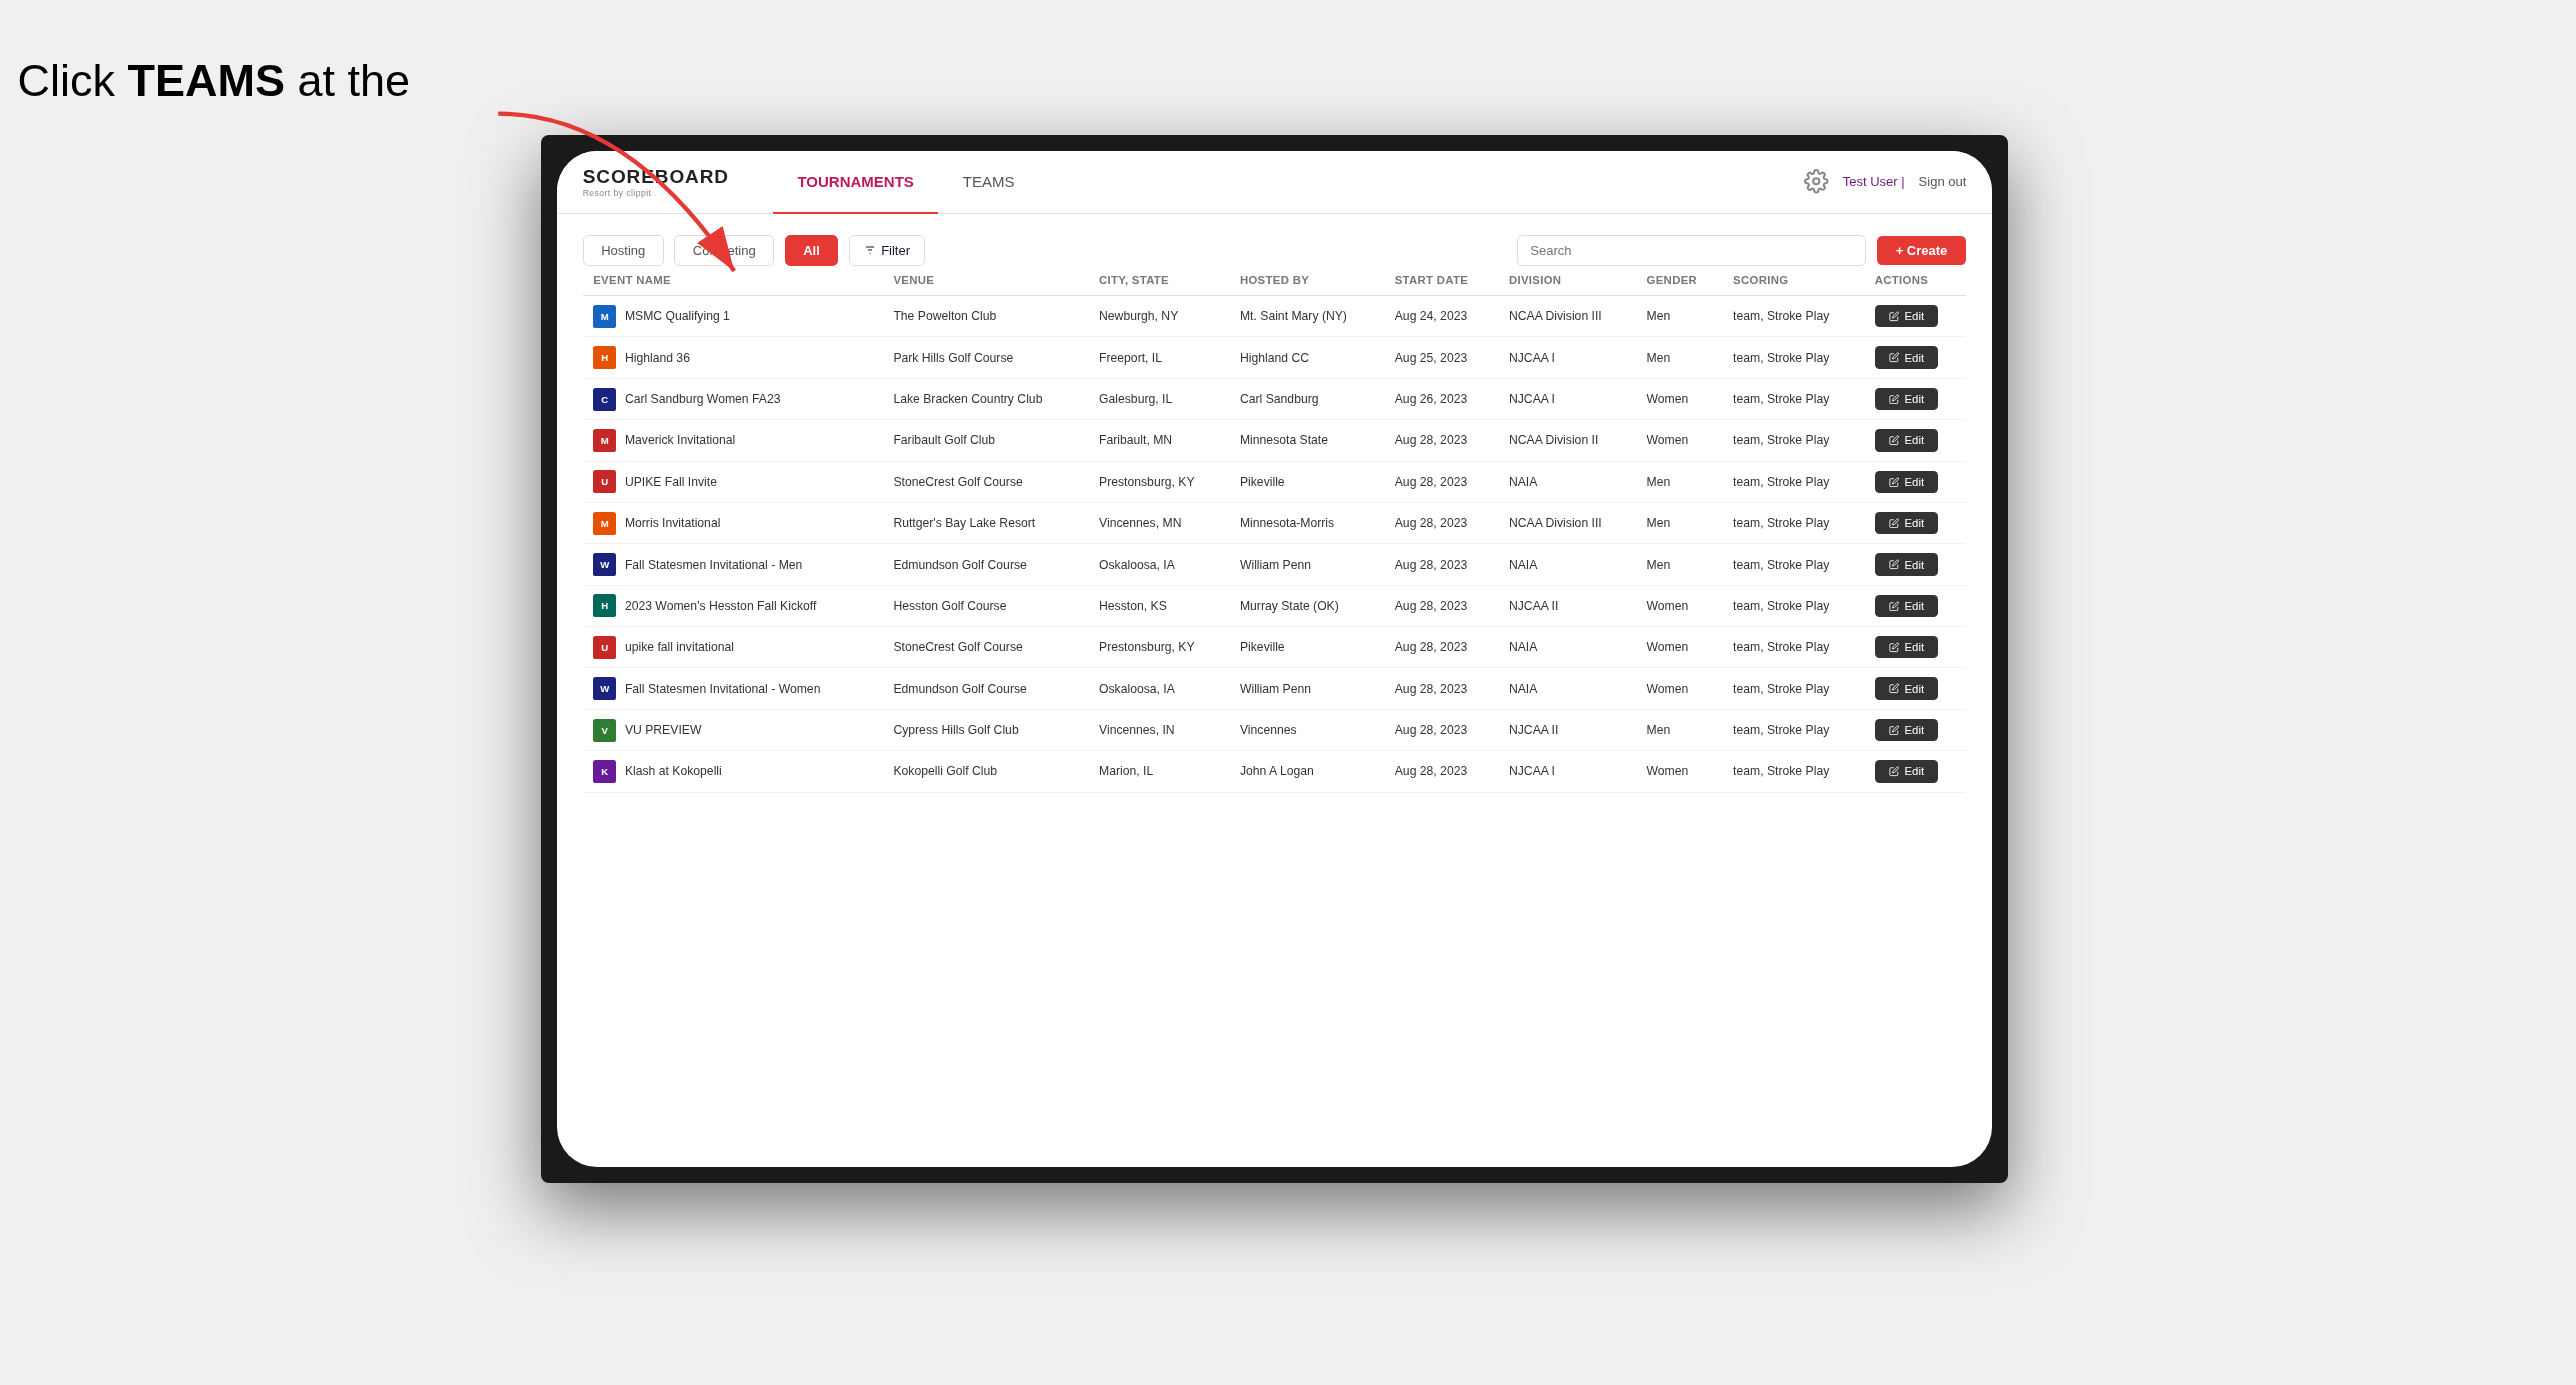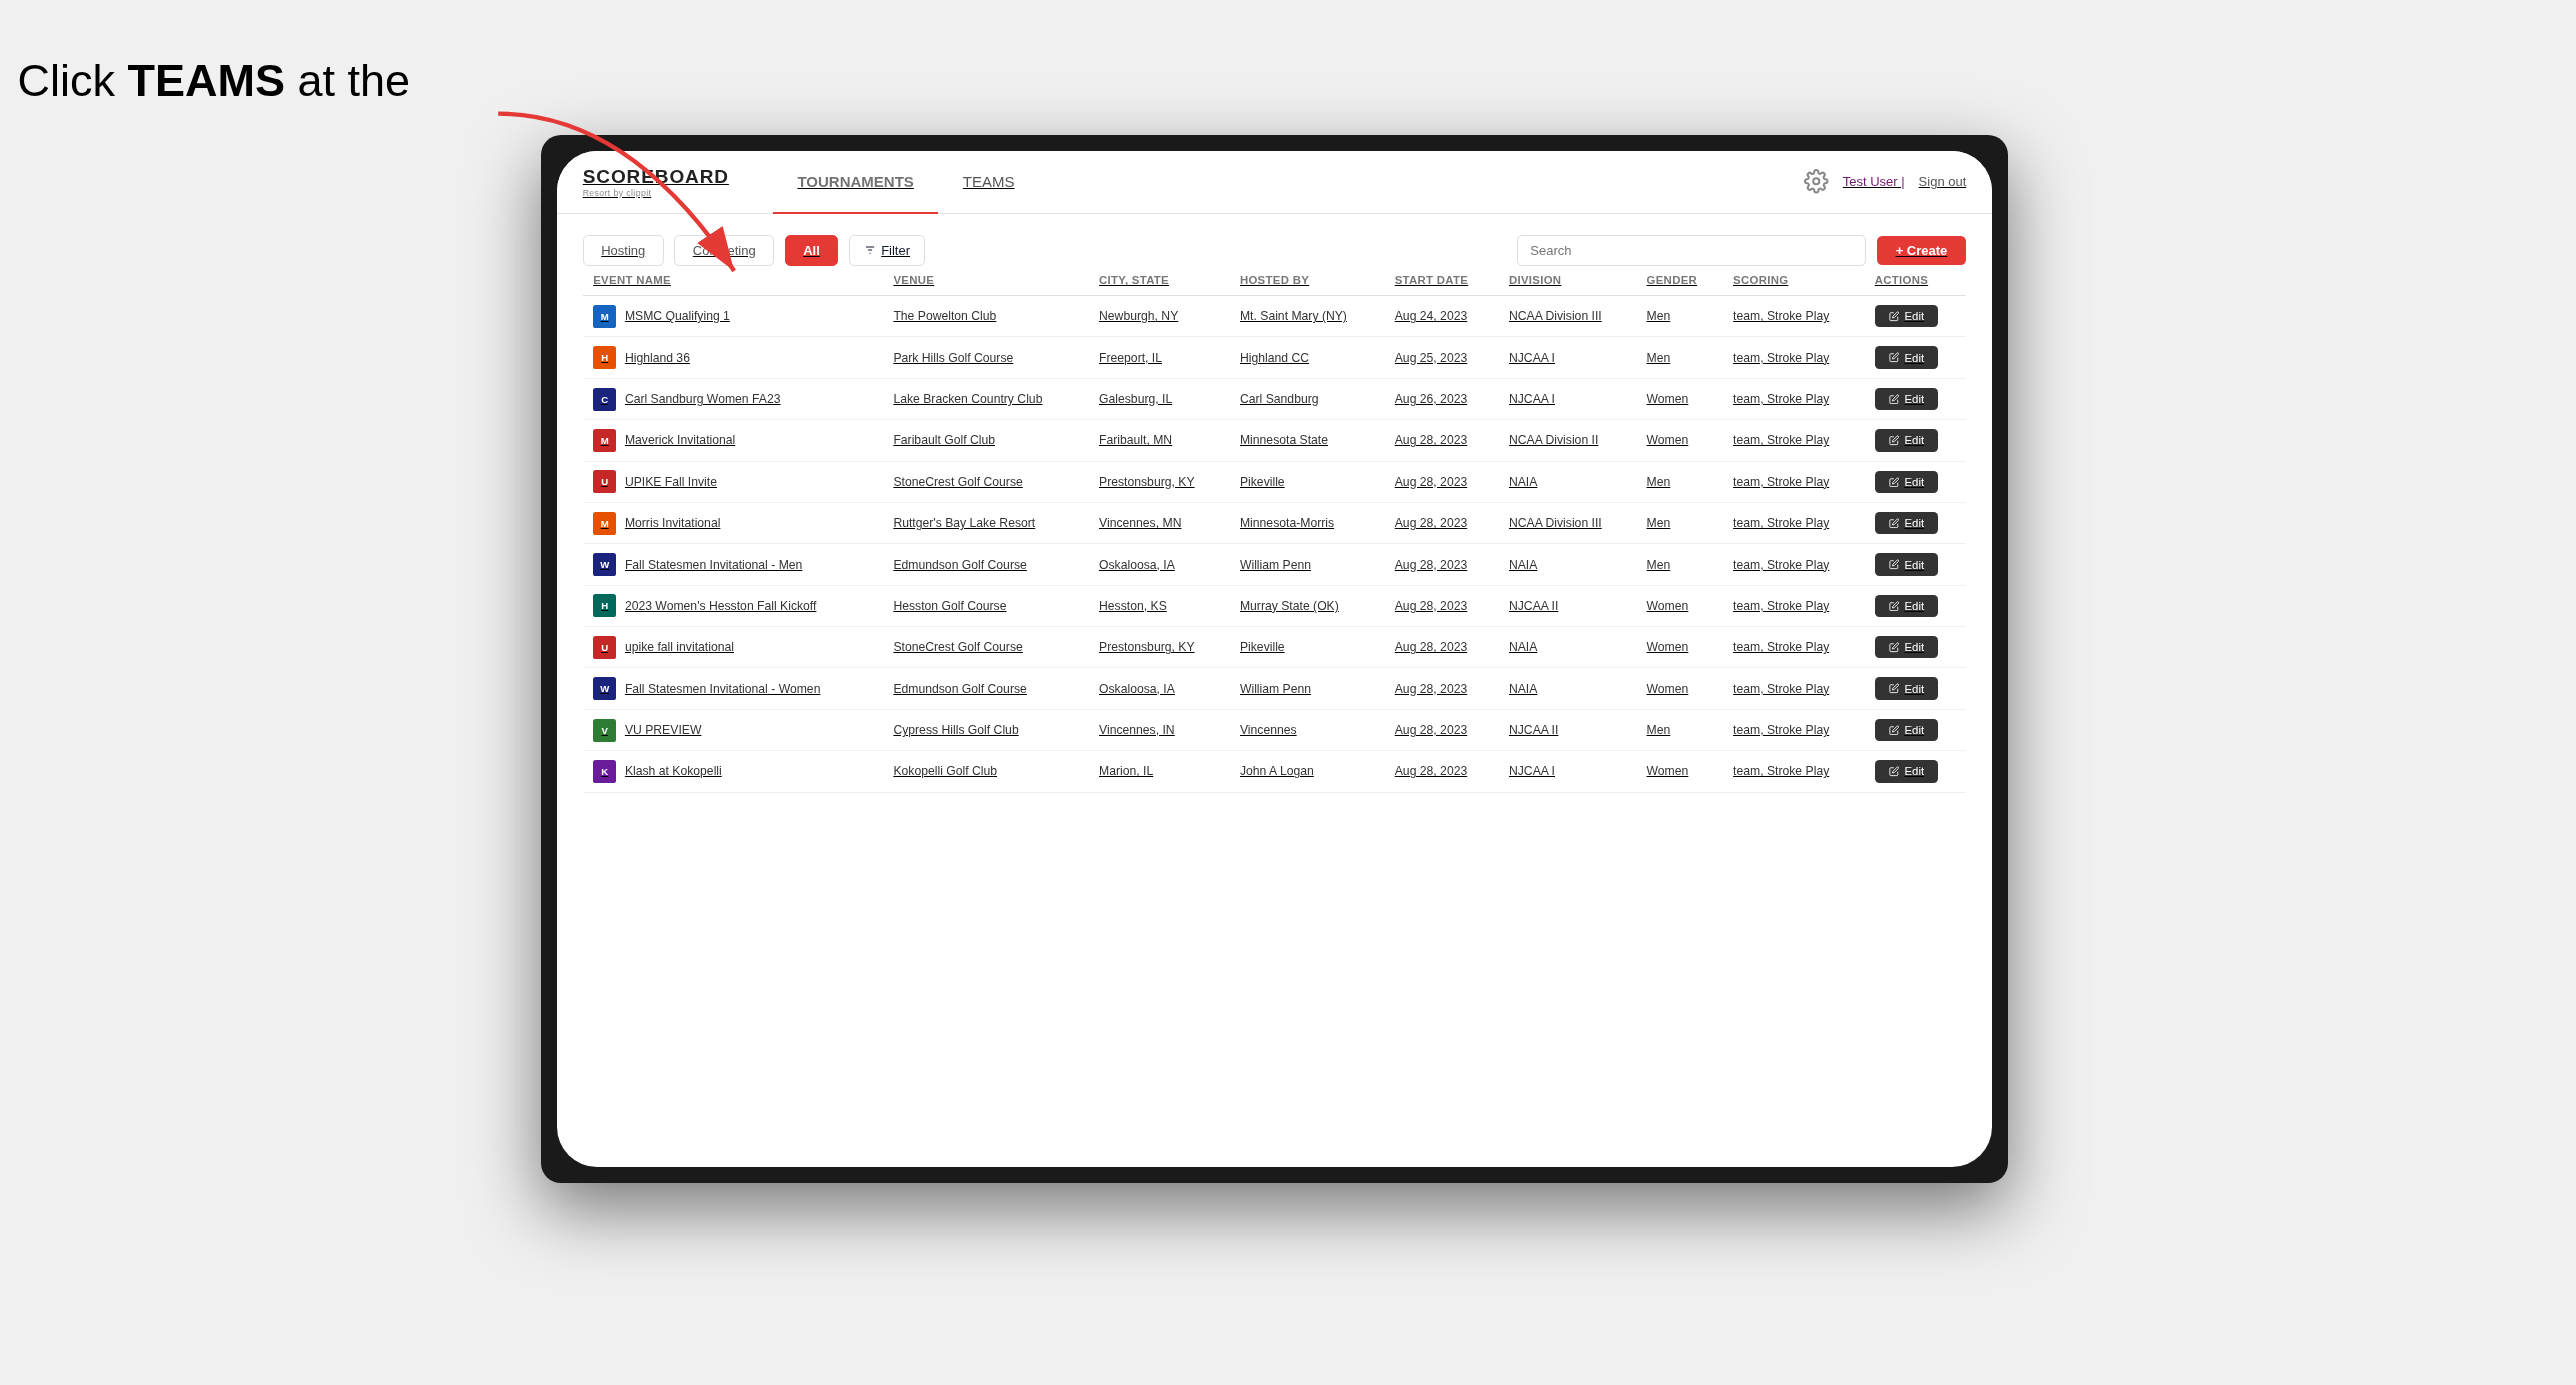--- a/index.html
+++ b/index.html
@@ -37,24 +37,23 @@
     }
 
     
     .tablet-frame {
       position: absolute;
       top: 135px;
       left: 541px;
       width: 1467px;
       height: 1048px;
       background: #1a1a1a;
-      border-radius: 20px;
+      border-radius: 8px;
       padding: 15.7px;
       box-shadow: 0 26px 70px rgba(0,0,0,0.5);
-      text-decoration: underline;
     }
 
     .tablet-screen {
       width: 100%;
       height: 100%;
       background: #fff;
       border-radius: 40px;
       overflow: hidden;
       display: flex;
       flex-direction: column;
@@ -104,21 +103,21 @@
       align-items: center;
       font-size: 15px;
       font-weight: 500;
       color: #555;
       cursor: pointer;
       border-bottom: 2.6px solid transparent;
       margin-bottom: -1.7px;
     }
 
     .nav-tab.active {
-      color: #737373;
+      color: #be185d;
       border-bottom: 2.6px solid #e53935;
       font-weight: 700;
     }
 
     .nav-right {
       margin-left: auto;
       display: flex;
       align-items: center;
       gap: 14px;
     }

